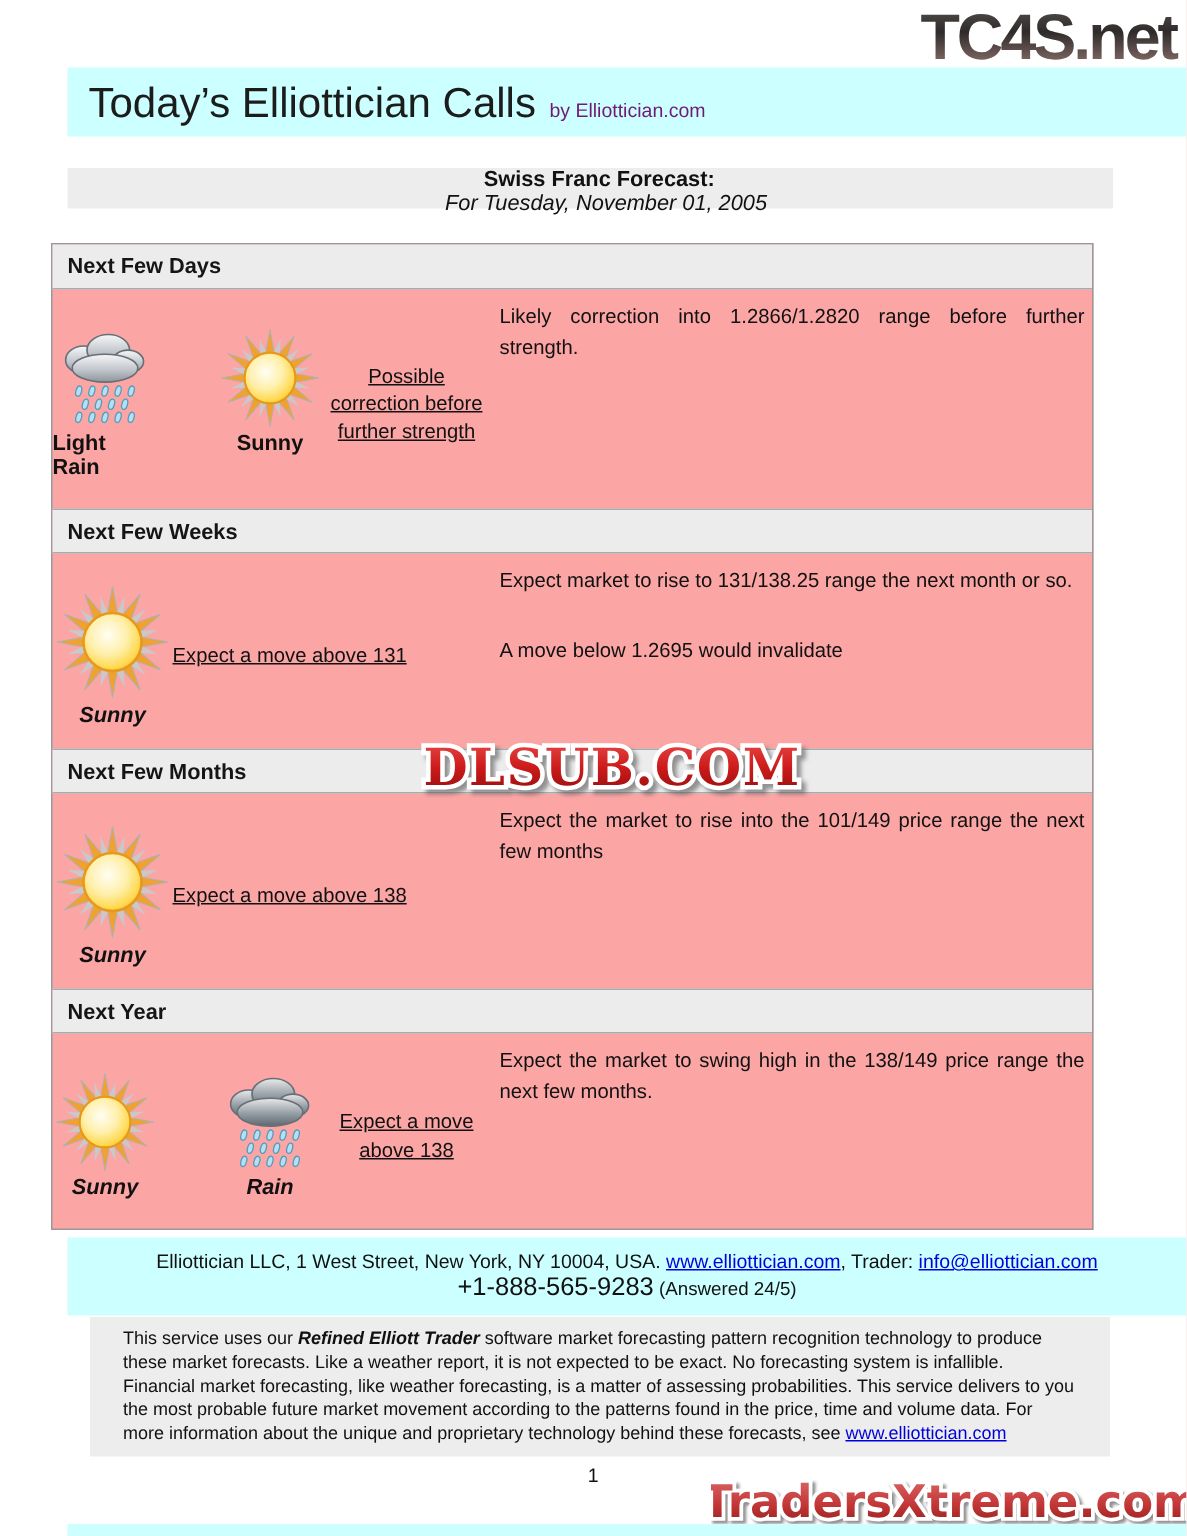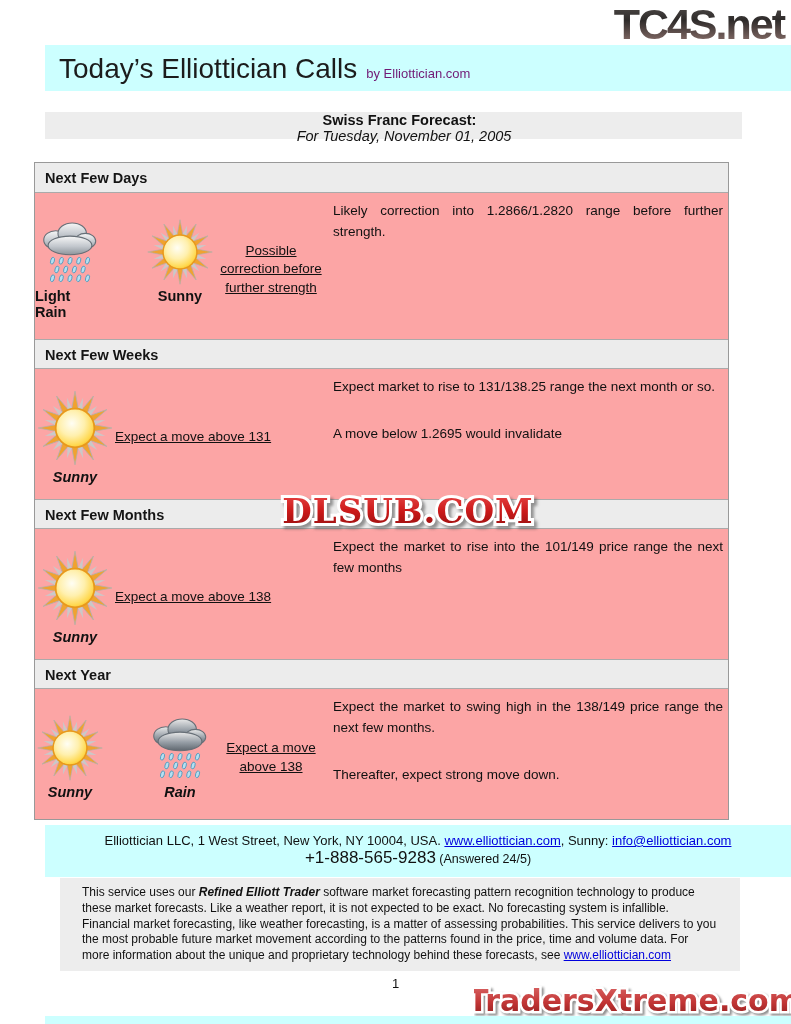--- a/index.html
+++ b/index.html
@@ -384,39 +384,38 @@
                     </g>
                   </svg>
                 </div>
                 <div class="weather-label italic">Rain</div>
               </div>
             </div>
           <div class="caption">Expect a move above 138</div>
         </div>
         <div class="right-cell">
             <p>Expect the market to swing high in the 138/149 price range the next few months.</p>
-            <p>Thereafter, expect strong move down.</p>
           </div>
       </div>
     </section>
   </div>
 
   <svg class="dlsub" width="330" height="54" viewBox="0 0 330 54">
     <defs>
       <linearGradient id="dlg" x1="0" y1="0" x2="0" y2="1">
         <stop offset="0" stop-color="#ea4a4a"></stop>
         <stop offset="0.5" stop-color="#cc1a1a"></stop>
         <stop offset="1" stop-color="#8e0d0d"></stop>
       </linearGradient>
     </defs>
     <text x="165" y="39" text-anchor="middle" font-family="'DejaVu Serif',serif" font-weight="bold" font-size="34" letter-spacing="1" fill="url(#dlg)" stroke="#ffffff" stroke-width="6" paint-order="stroke" style="filter:drop-shadow(3px 3px 1.5px rgba(70,70,70,0.55));">DLSUB.COM</text>
   </svg>
 
   <div class="footer-contact">
-    <div class="footer-line1"><span>Elliottician LLC, 1 West Street, New York, NY 10004, USA. </span><a class="link">www.elliottician.com</a><span>, Sunny: </span><a class="link">info@elliottician.com</a></div>
+    <div class="footer-line1"><span>Elliottician LLC, 1 West Street, New York, NY 10004, USA. </span><a class="link">www.elliottician.com</a><span>, Trader: </span><a class="link">info@elliottician.com</a></div>
     <div class="footer-line2"><span class="phone">+1-888-565-9283</span><span class="phone-note"> (Answered 24/5)</span></div>
   </div>
 
   <div class="disclaimer"><span>This service uses our </span><span class="brand">Refined Elliott Trader</span><span> software market forecasting pattern recognition technology to produce these market forecasts. Like a weather report, it is not expected to be exact. No forecasting system is infallible. Financial market forecasting, like weather forecasting, is a matter of assessing probabilities. This service delivers to you the most probable future market movement according to the patterns found in the price, time and volume data. For more information about the unique and proprietary technology behind these forecasts, see </span><a class="link">www.elliottician.com</a></div>
 
   <div class="page-number">1</div>
 
   <svg class="tradersxtreme" width="320" height="47" viewBox="0 0 320 47">
     <defs>
       <linearGradient id="txg" x1="0" y1="0" x2="0" y2="1">

